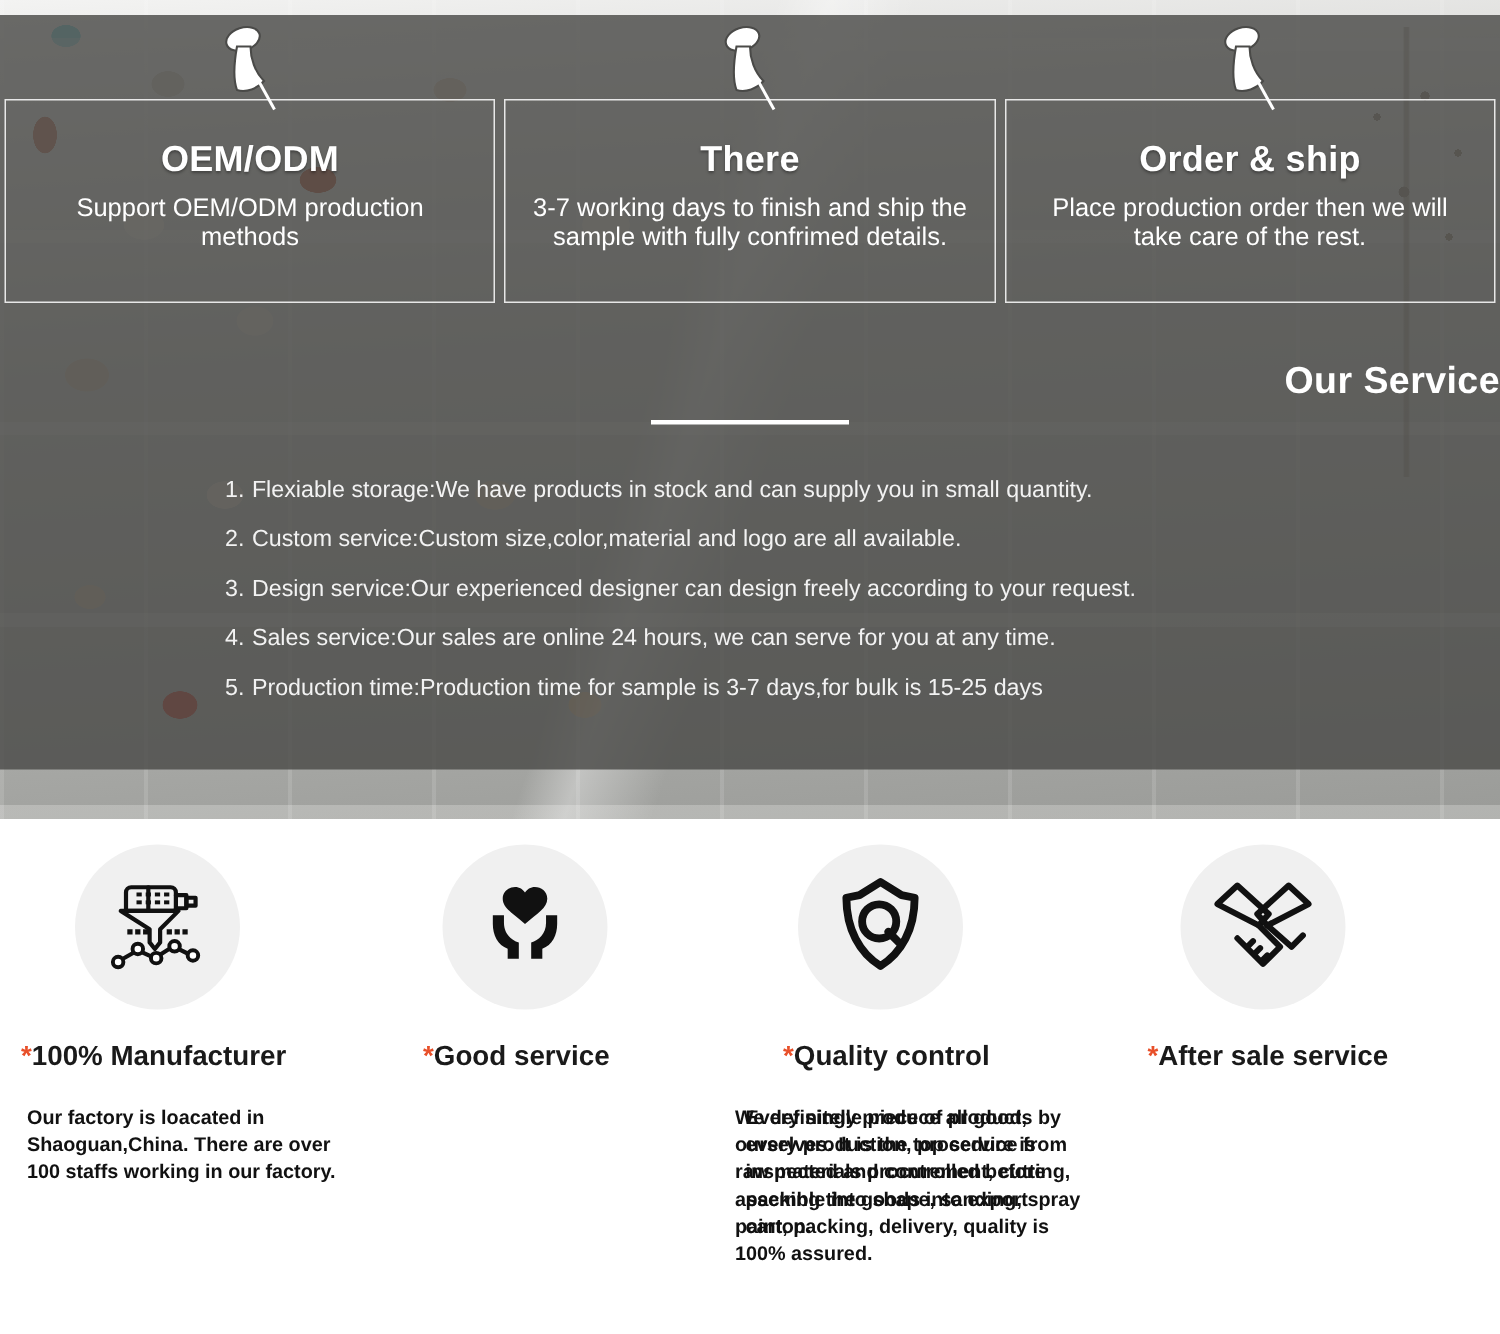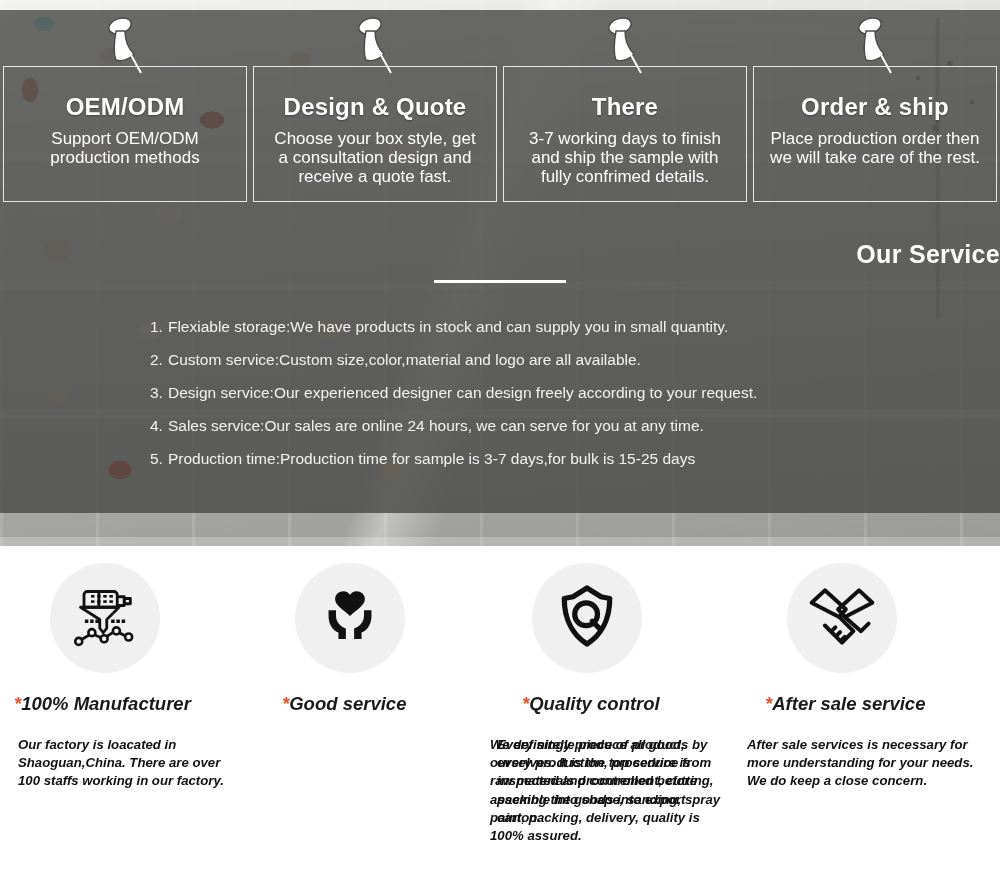--- a/index.html
+++ b/index.html
@@ -120,21 +120,20 @@
     white-space:nowrap;
   }
   .svc-list li .num { margin-right:5px; }
 
   
   #advantages {
     position:relative;
     width:1000px; height:263px;
     background:#fff;
     display:flex;
-    font-style:italic;
   }
   .adv {
     position:relative;
     width:250px;
     padding:0;
   }
   .adv-circle {
     position:absolute; top:17px; left:50px;
     width:110px; height:110px; border-radius:50%;
     background:#f0f0f0;
@@ -185,33 +184,20 @@
               <ellipse cx="19" cy="11" rx="11.5" ry="7.5" transform="rotate(-18 19 11)"></ellipse>
               <path d="M15 16 C13 27 12 37 15 45 C21 47 29 44 33 39 C27 33 24 24 24 16 Z"></path>
             </g>
             <path d="M30 40 L40 58" stroke="#ffffff" stroke-width="2" fill="none"></path>
           </svg>
         </span>
         <div class="step-title">OEM/ODM</div>
         <div class="step-desc">Support OEM/ODM production methods</div>
       </div>
 
-      <div class="step">
-        <span class="pin">
-          <svg viewBox="0 0 48 62" width="48" height="62" aria-hidden="true">
-            <g fill="#ffffff" stroke="#4a4a48" stroke-width="1.4">
-              <ellipse cx="19" cy="11" rx="11.5" ry="7.5" transform="rotate(-18 19 11)"></ellipse>
-              <path d="M15 16 C13 27 12 37 15 45 C21 47 29 44 33 39 C27 33 24 24 24 16 Z"></path>
-            </g>
-            <path d="M30 40 L40 58" stroke="#ffffff" stroke-width="2" fill="none"></path>
-          </svg>
-        </span>
-        <div class="step-title">Design &amp; Quote</div>
-        <div class="step-desc">Choose your box style, get a consultation design and receive a quote fast.</div>
-      </div>
 
       <div class="step">
         <span class="pin">
           <svg viewBox="0 0 48 62" width="48" height="62" aria-hidden="true">
             <g fill="#ffffff" stroke="#4a4a48" stroke-width="1.4">
               <ellipse cx="19" cy="11" rx="11.5" ry="7.5" transform="rotate(-18 19 11)"></ellipse>
               <path d="M15 16 C13 27 12 37 15 45 C21 47 29 44 33 39 C27 33 24 24 24 16 Z"></path>
             </g>
             <path d="M30 40 L40 58" stroke="#ffffff" stroke-width="2" fill="none"></path>
           </svg>
@@ -360,18 +346,15 @@
             <path d="M33 52 L29 56"></path>
             <path d="M38 57 L34 61"></path>
             <path d="M43 62 L39 66"></path>
           </g>
         </svg>
       </span>
     </div>
     <div class="adv-head">
       <span class="star">*</span><span>After sale service</span>
     </div>
-    <div class="adv-body">
-      <p>After sale services is necessary for more understanding for your needs. We do keep a close concern.</p>
-    </div>
   </div>
 
 </section>
 
 </body></html>

